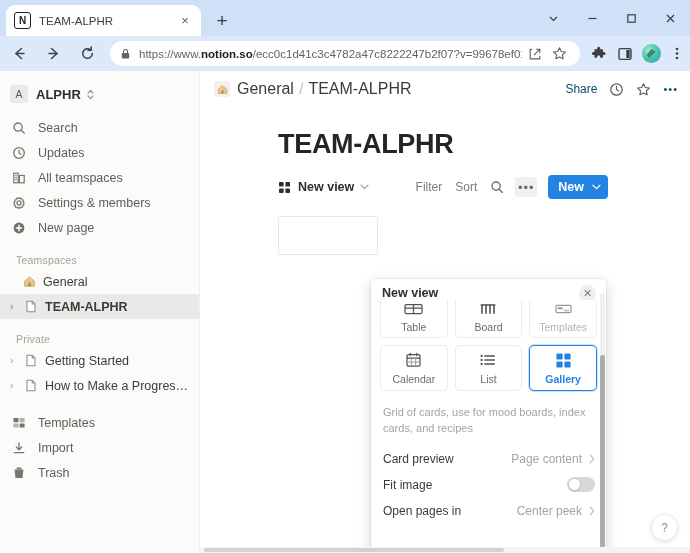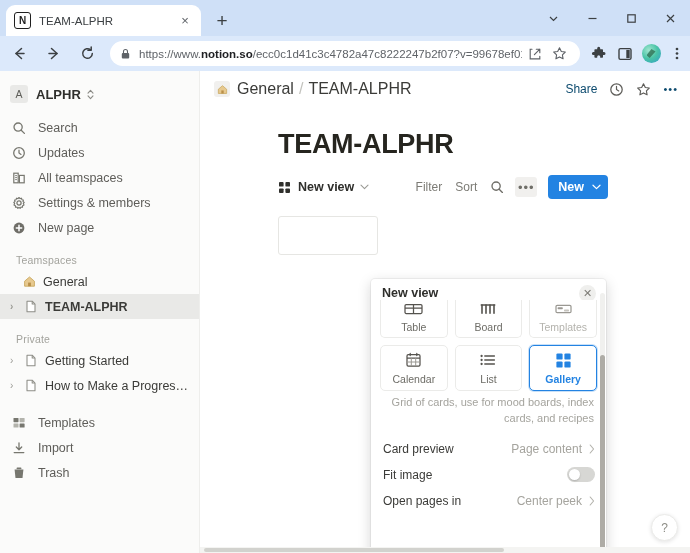--- a/index.html
+++ b/index.html
@@ -438,25 +438,24 @@
     font-size: 10.5px;
     color: #6d6c66;
   }
   .type-card.selected {
     border: 1.6px solid #2383e2;
     box-shadow: 0 0 0 1px rgba(35,131,226,.25);
   }
   .type-card.selected .t-ico { color: #2383e2; }
   .type-card.selected .t-lbl { color: #2383e2; font-weight: 700; }
   .type-desc {
-    margin: 4px 12px 0 12px;
+    margin: 14px 12px 0 12px;
     font-size: 11px;
     line-height: 1.45;
     color: #a5a49e;
-    text-align: right;
   }
   .opt-list { margin-top: 9px; }
   .opt-row {
     height: 26px;
     display: flex;
     align-items: center;
     padding: 0 11px 0 12px;
     font-size: 12px;
     color: #3b3b38;
   }

